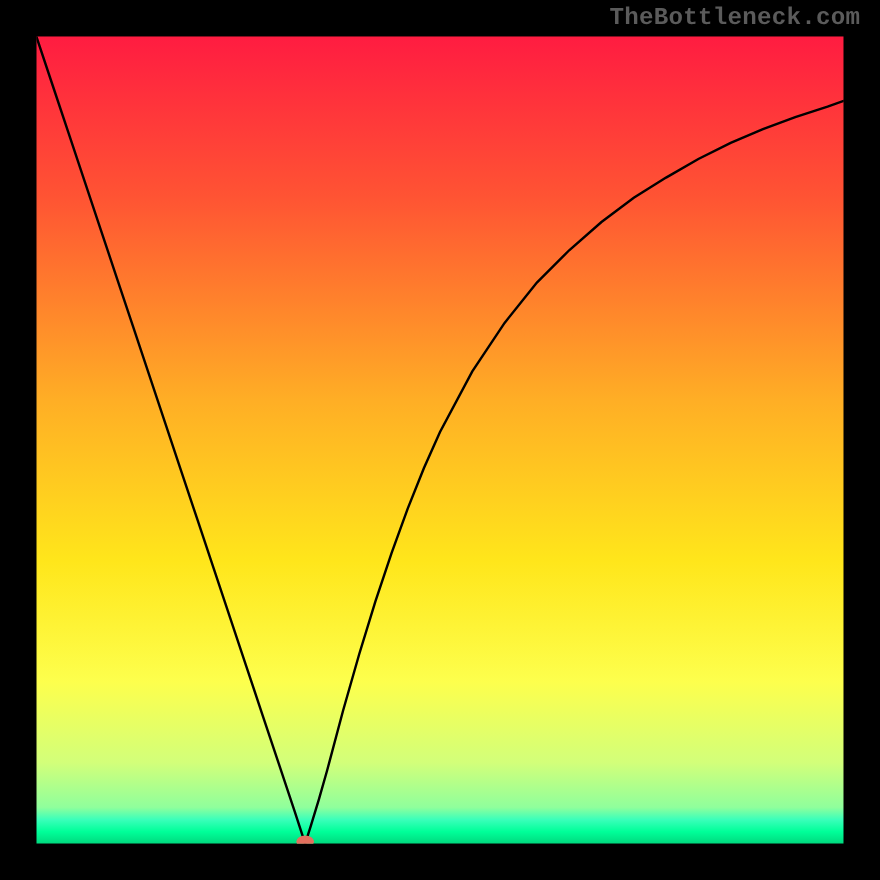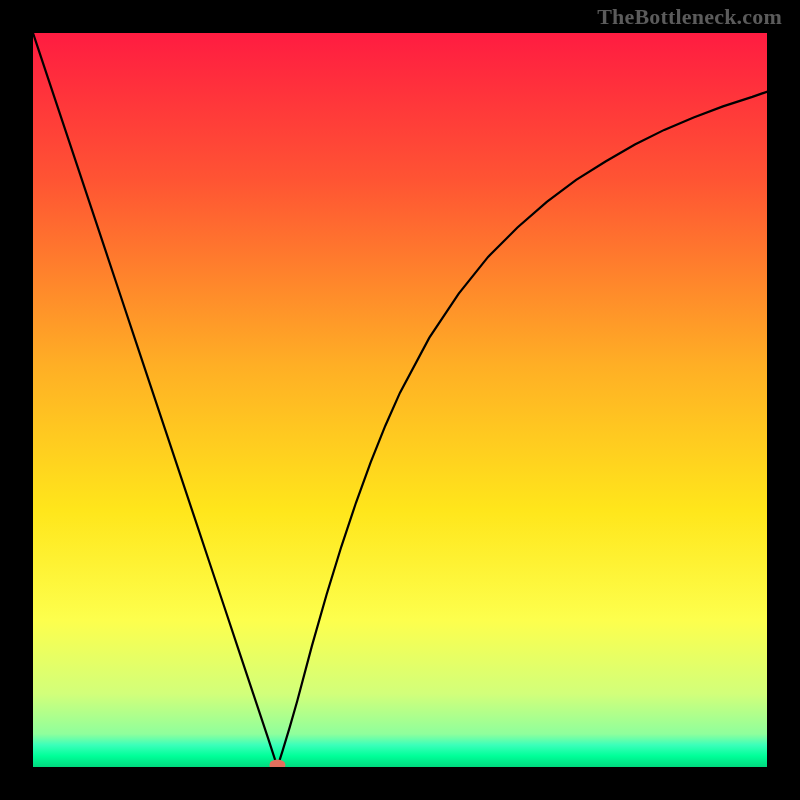--- a/index.html
+++ b/index.html
@@ -20,21 +20,21 @@
     position: absolute;
     left: 33px;
     top: 33px;
     width: 734px;
     height: 734px;
   }
   .watermark {
     position: absolute;
     top: 4px;
     right: 18px;
-    font-family: Liberation Serif, serif;
+    font-family: Liberation Mono, monospace;
     font-size: 22px;
     font-weight: 600;
     color: #5b5b5b;
     letter-spacing: 0.2px;
   }
 </style>
 </head>
 <body>
 
 <div class="frame">

